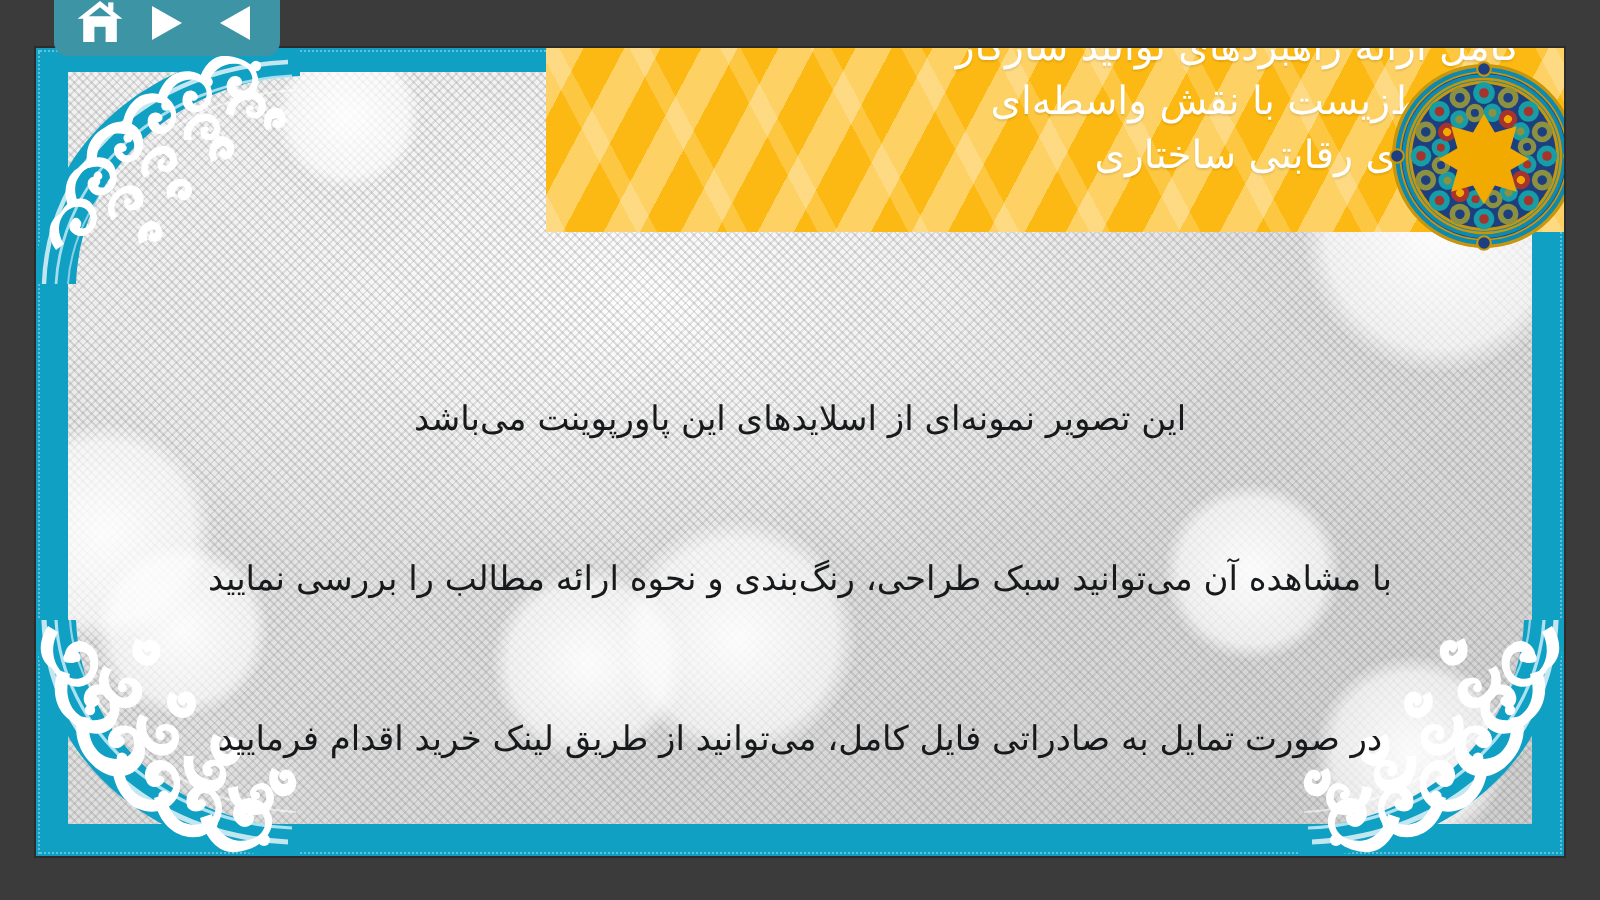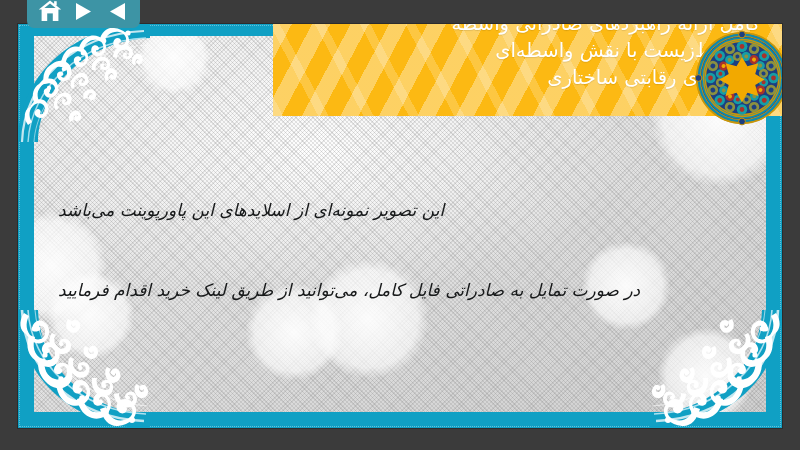--- a/index.html
+++ b/index.html
@@ -174,26 +174,25 @@
   #medallion svg { display: block; }
 
   
   #body-text {
     position: absolute;
     left: 40px;
     right: 40px;
     top: 126px;
     z-index: 8;
     direction: rtl;
-    text-align: left;
+    text-align: center;
     color: #17191a;
     font-size: 17px;
     line-height: 40px;
     white-space: pre-line;
-    font-style: italic;
   }
   #body-text .line { display: block; }
 </style>
 </head>
 <body>
 
 <div id="stage">
 
   <div id="slide">
 
@@ -297,21 +296,21 @@
           <path d="M94 45 c6 0 10 5 8 10 -1 4 -5 6 -7 4 -3 -2 -3 -5 0 -6 1 -1 3 0 2 2 2 -1 1 -4 -2 -4 -3 1 -5 5 -2 8 l-4 2 c-4 -5 -1 -14 5 -16 z"></path>
           <path d="M70 70 c5 -3 10 1 10 6 0 4 -3 7 -6 6 -3 -1 -4 -4 -2 -6 1 -2 3 0 3 1 1 -1 1 -3 -1 -3 -3 0 -5 3 -3 6 l-4 2 c-3 -5 -1 -10 3 -12 z"></path>
           <path d="M51 97 c5 -4 10 -1 11 4 1 4 -2 7 -5 7 -3 0 -5 -3 -3 -5 1 -2 3 -1 3 0 1 -1 1 -3 -1 -3 -3 1 -4 4 -2 7 l-4 2 c-3 -5 -2 -10 1 -12 z"></path>
           <path d="M122 30 c5 -1 9 3 8 8 -1 4 -4 6 -6 5 -3 -1 -3 -4 -1 -5 1 -1 3 0 2 1 2 -1 1 -3 -1 -3 -3 0 -4 4 -2 6 l-4 2 c-3 -5 -1 -12 4 -14 z"></path>
         </g>
       </svg>
     </div>
 
     <div id="header-band"></div>
 
-    <div id="header-title"><span>کامل ارائه راهبردهای صادراتی واسطه</span>
+    <div id="header-title"><span>کامل ارائه راهبردهای توانید سازگار</span>
 <span>با محیط‌زیست با نقش واسطه‌ای</span>
 <span>مزیت‌های رقابتی ساختاری</span></div>
 
     <div id="medallion">
       <svg viewBox="0 0 96 96" width="96" height="96" xmlns="http://www.w3.org/2000/svg" aria-hidden="true">
         <circle cx="48" cy="48" r="46" fill="#c8960c"></circle>
         <circle cx="48" cy="48" r="44" fill="#1d3f80"></circle>
         <circle cx="48" cy="48" r="41" fill="#0e8ab0"></circle>
         <circle cx="48" cy="48" r="37.5" fill="#c8960c"></circle>
         <circle cx="48" cy="48" r="36" fill="#1d3f80"></circle>
@@ -470,20 +469,21 @@
           <circle cx="48" cy="4.5" r="3.4" fill="#1d3f80" stroke="#c8960c" stroke-width="1"></circle>
           <circle cx="91.5" cy="48" r="3.4" fill="#1d3f80" stroke="#c8960c" stroke-width="1"></circle>
           <circle cx="48" cy="91.5" r="3.4" fill="#1d3f80" stroke="#c8960c" stroke-width="1"></circle>
           <circle cx="4.5" cy="48" r="3.4" fill="#1d3f80" stroke="#c8960c" stroke-width="1"></circle>
         </g>
       </svg>
     </div>
 
     <div id="body-text">
       <span class="line">این تصویر نمونه‌ای از اسلایدهای این پاورپوینت می‌باشد</span>
+      <span class="line">با مشاهده آن می‌توانید سبک طراحی، رنگ‌بندی و نحوه ارائه مطالب را بررسی نمایید</span>
       <span class="line">در صورت تمایل به صادراتی فایل کامل، می‌توانید از طریق لینک خرید اقدام فرمایید</span>
     </div>
 
   </div>
 
   <div id="navbar">
     <div class="nav-btn">
       <span>
         <svg width="17" height="19" viewBox="0 0 17 19" xmlns="http://www.w3.org/2000/svg" aria-hidden="true">
           <path d="M16 1 L16 18 L1 9.5 Z" fill="#ffffff"></path>

